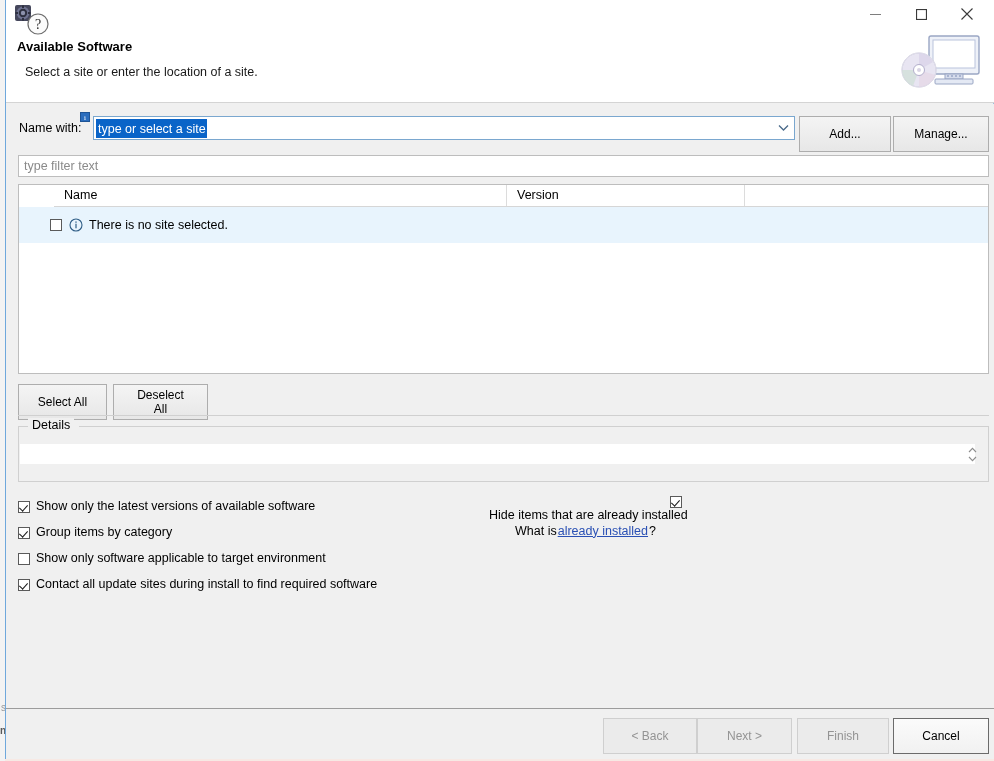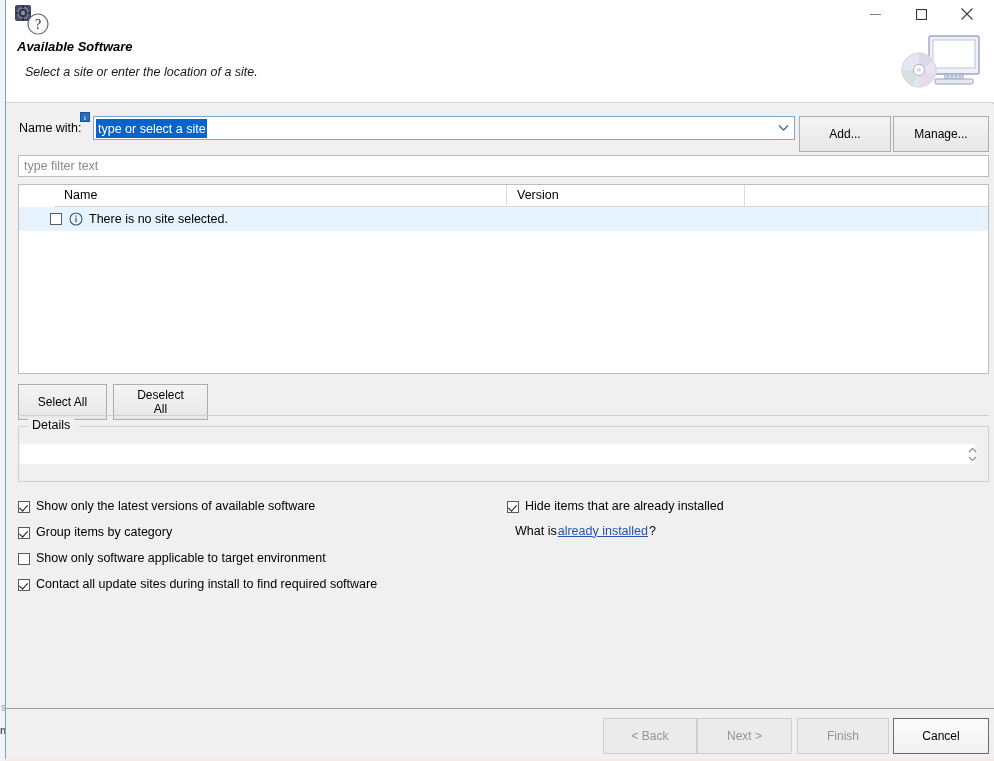--- a/index.html
+++ b/index.html
@@ -53,21 +53,20 @@
   }
   #btn-min { right: 97px; }
   #btn-max { right: 51px; }
   #btn-close { right: 5px; }
 
   
   #header {
     position: absolute; left: 0; top: 28px; width: 989px; height: 75px;
     background: #ffffff;
     border-bottom: 1px solid #d4d4d4;
-    font-style: italic;
   }
   #header-title {
     position: absolute; left: 11px; top: 11px;
     font-size: 13px; font-weight: bold; color: #000;
   }
   #header-sub {
     position: absolute; left: 19px; top: 37px;
     font-size: 12.5px; color: #1a1a1a;
   }
   #header-banner {
@@ -146,21 +145,21 @@
   .th {
     position: absolute; top: 0; height: 21px;
     font-size: 12.5px; color: #000;
     line-height: 21px; padding-left: 10px;
     border-right: 1px solid #dcdcdc;
   }
   #th-name { left: 0; width: 453px; }
   #th-version { left: 453px; width: 238px; }
   #th-blank { left: 691px; width: 278px; border-right: none; }
   #row0 {
-    position: absolute; left: 0; top: 22px; width: 969px; height: 24px;
+    position: absolute; left: 0; top: 22px; width: 969px; height: 36px;
     background: #e8f4fd;
     display: flex; align-items: center;
   }
   #row0-check {
     width: 12px; height: 12px; margin-left: 31px;
     border: 1px solid #5a5a5a; background: #ffffff;
   }
   #row0-info { margin-left: 7px; width: 14px; height: 14px; }
   #row0-text { margin-left: 6px; font-size: 12.5px; }
 
@@ -212,21 +211,21 @@
   }
   .cb.checked::after {
     content: ""; position: absolute; left: 2px; top: 1px;
     width: 4px; height: 7px; border: solid #1a1a1a;
     border-width: 0 1.6px 1.6px 0; transform: rotate(42deg);
   }
   #opt1 { left: 12px; top: 496px; }
   #opt2 { left: 12px; top: 522px; }
   #opt3 { left: 12px; top: 548px; }
   #opt4 { left: 12px; top: 574px; }
-  #opt5 { left: 501px; top: 496px; }
+  #opt5 { left: 483px; top: 496px; flex-direction: column; }
   #whatis {
     position: absolute; left: 509px; top: 522px; height: 17px;
     display: flex; align-items: center; font-size: 12.5px;
   }
   #whatis-link {
     color: #2a50b4; text-decoration: underline; cursor: pointer;
     margin: 0 1px;
   }
 
   

